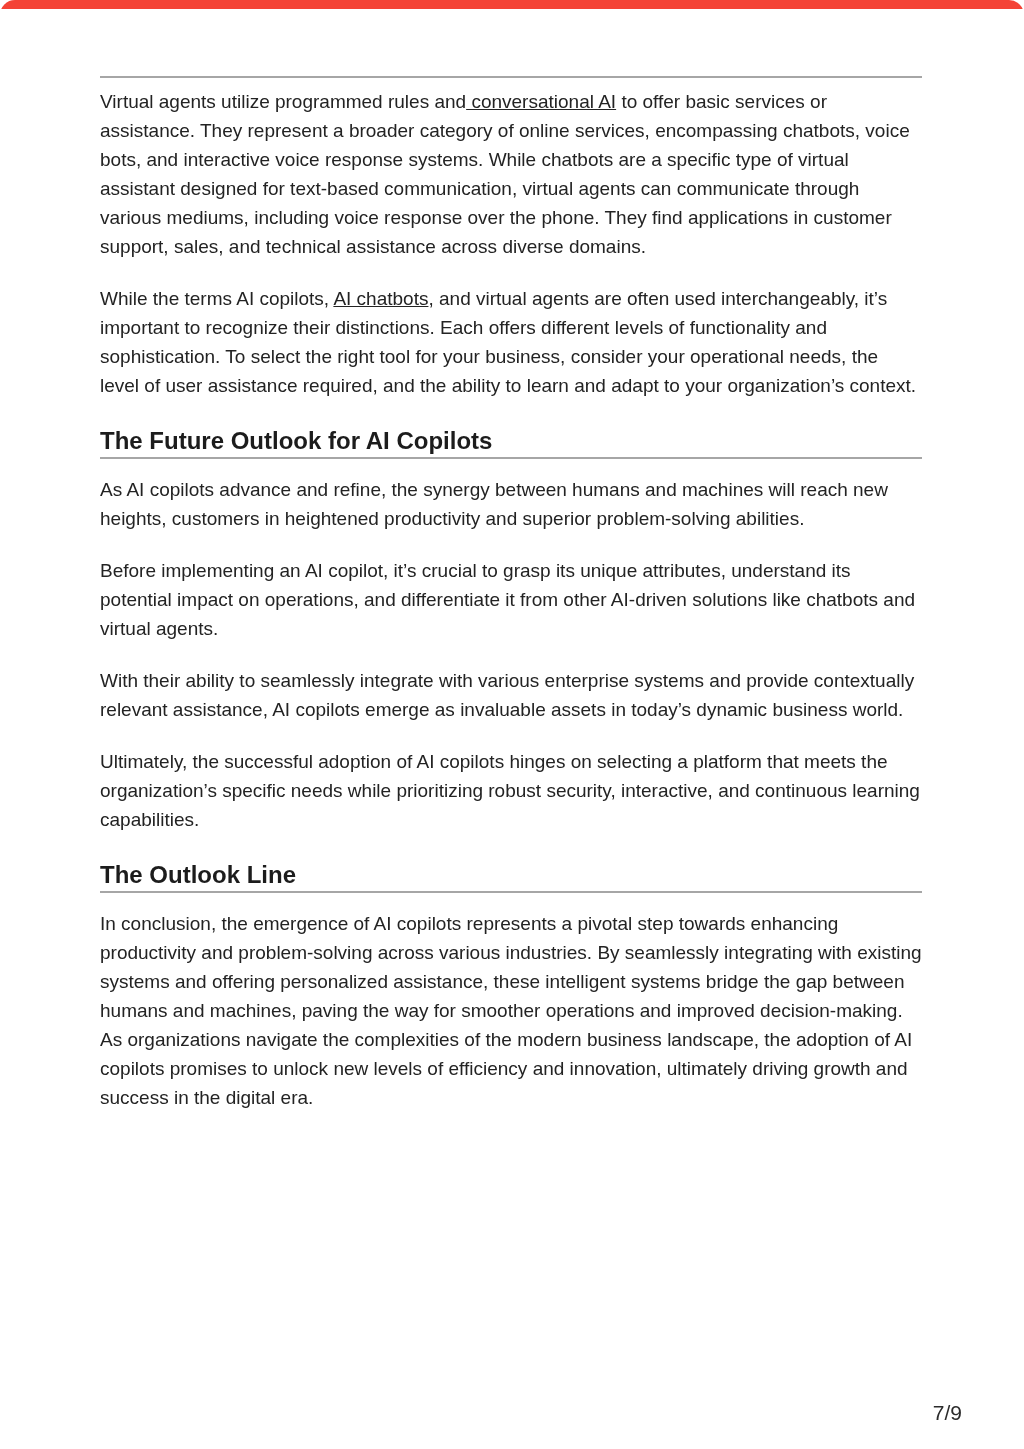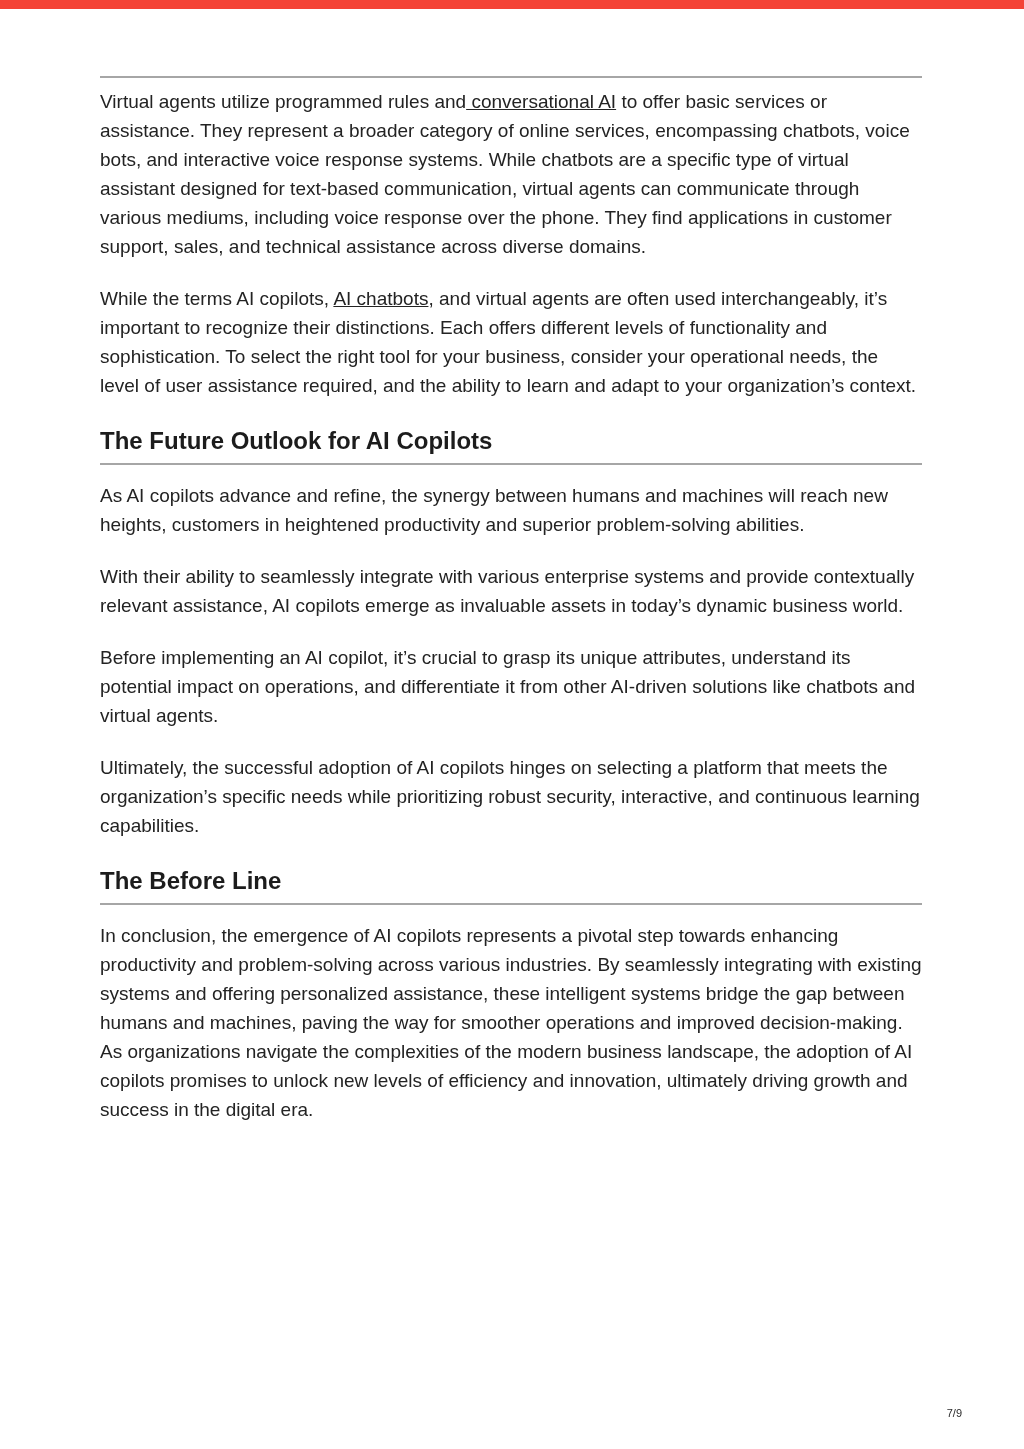--- a/index.html
+++ b/index.html
@@ -7,20 +7,21 @@
     padding: 0;
     background: #ffffff;
   }
   .page {
     position: relative;
     width: 1024px;
     height: 1449px;
     background: #ffffff;
     overflow: hidden;
     font-family: "Liberation Sans", "DejaVu Sans", sans-serif;
+    border-radius: 15px;
   }
   .accent-bar {
     position: absolute;
     top: 0;
     left: 0;
     width: 100%;
     height: 9px;
   }
   .content {
     position: absolute;
@@ -44,50 +45,50 @@
   }
   .content p {
     margin: 0 0 23px 0;
   }
   .content h2 {
     font-size: 24px;
     line-height: 28px;
     font-weight: 700;
     color: #1c1c1c;
     margin: 27px 0 16px 0;
-    padding-bottom: 8px;
+    padding-bottom: 2px;
     border-bottom: 2px solid #a6a6a6;
   }
   a.inline-link {
     color: inherit;
     text-decoration: underline;
     cursor: pointer;
   }
   .page-indicator {
     position: absolute;
     top: 1402px;
     right: 62px;
-    font-size: 11px;
+    font-size: 21px;
     line-height: 22px;
     color: #2b2b2b;
   }
 </style>
 </head>
 <body>
 
 <div class="page">
   <div class="accent-bar" style="background: rgb(244, 67, 54);"></div>
 
   <div class="content" id="article">
       <hr class="rule top-rule">
       <p>Virtual agents utilize programmed rules and<a class="inline-link"> conversational AI</a> to offer basic services or assistance. They represent a broader category of online services, encompassing chatbots, voice bots, and interactive voice response systems. While chatbots are a specific type of virtual assistant designed for text-based communication, virtual agents can communicate through various mediums, including voice response over the phone. They find applications in customer support, sales, and technical assistance across diverse domains.</p>
       <p>While the terms AI copilots, <a class="inline-link">AI chatbots</a>, and virtual agents are often used interchangeably, it’s important to recognize their distinctions. Each offers different levels of functionality and sophistication. To select the right tool for your business, consider your operational needs, the level of user assistance required, and the ability to learn and adapt to your organization’s context.</p>
       <h2>The Future Outlook for AI Copilots</h2>
       <p>As AI copilots advance and refine, the synergy between humans and machines will reach new heights, customers in heightened productivity and superior problem-solving abilities.</p>
+      <p>Before implementing an AI copilot, it’s crucial to grasp its unique attributes, understand its potential impact on operations, and differentiate it from other AI-driven solutions like chatbots and virtual agents.</p>
       <p>With their ability to seamlessly integrate with various enterprise systems and provide contextually relevant assistance, AI copilots emerge as invaluable assets in today’s dynamic business world.</p>
-      <p>Before implementing an AI copilot, it’s crucial to grasp its unique attributes, understand its potential impact on operations, and differentiate it from other AI-driven solutions like chatbots and virtual agents.</p>
       <p>Ultimately, the successful adoption of AI copilots hinges on selecting a platform that meets the organization’s specific needs while prioritizing robust security, interactive, and continuous learning capabilities.</p>
-      <h2>The Before Line</h2>
+      <h2>The Outlook Line</h2>
       <p>In conclusion, the emergence of AI copilots represents a pivotal step towards enhancing productivity and problem-solving across various industries. By seamlessly integrating with existing systems and offering personalized assistance, these intelligent systems bridge the gap between humans and machines, paving the way for smoother operations and improved decision-making. As organizations navigate the complexities of the modern business landscape, the adoption of AI copilots promises to unlock new levels of efficiency and innovation, ultimately driving growth and success in the digital era.</p>
     </div>
 
   <div class="page-indicator">7/9</div>
 </div>
 
 </body></html>

